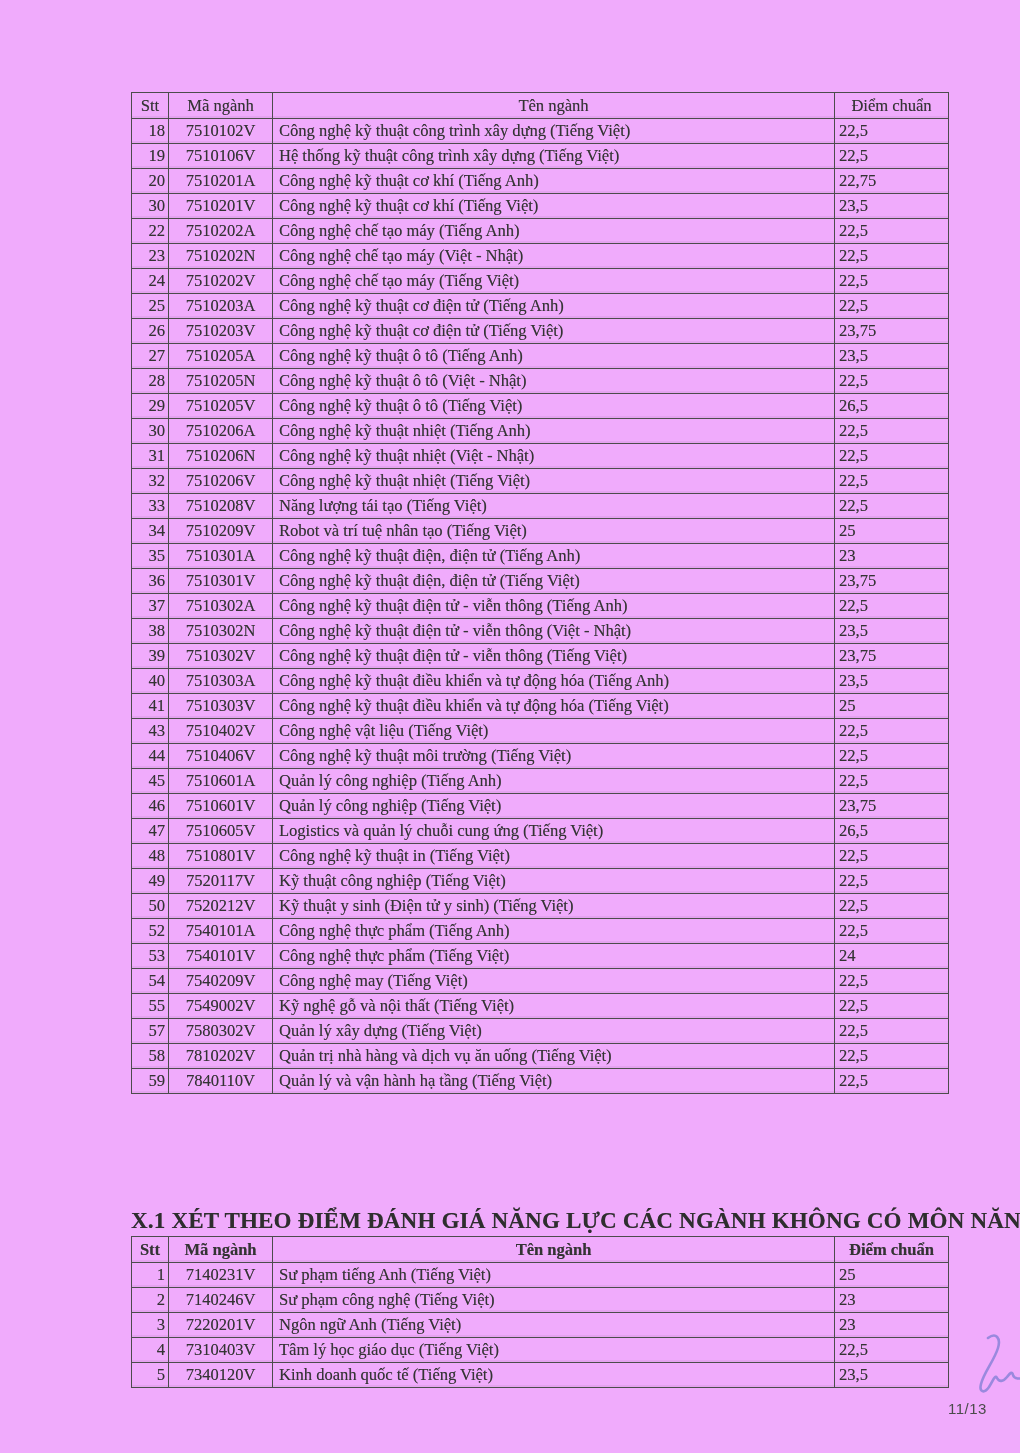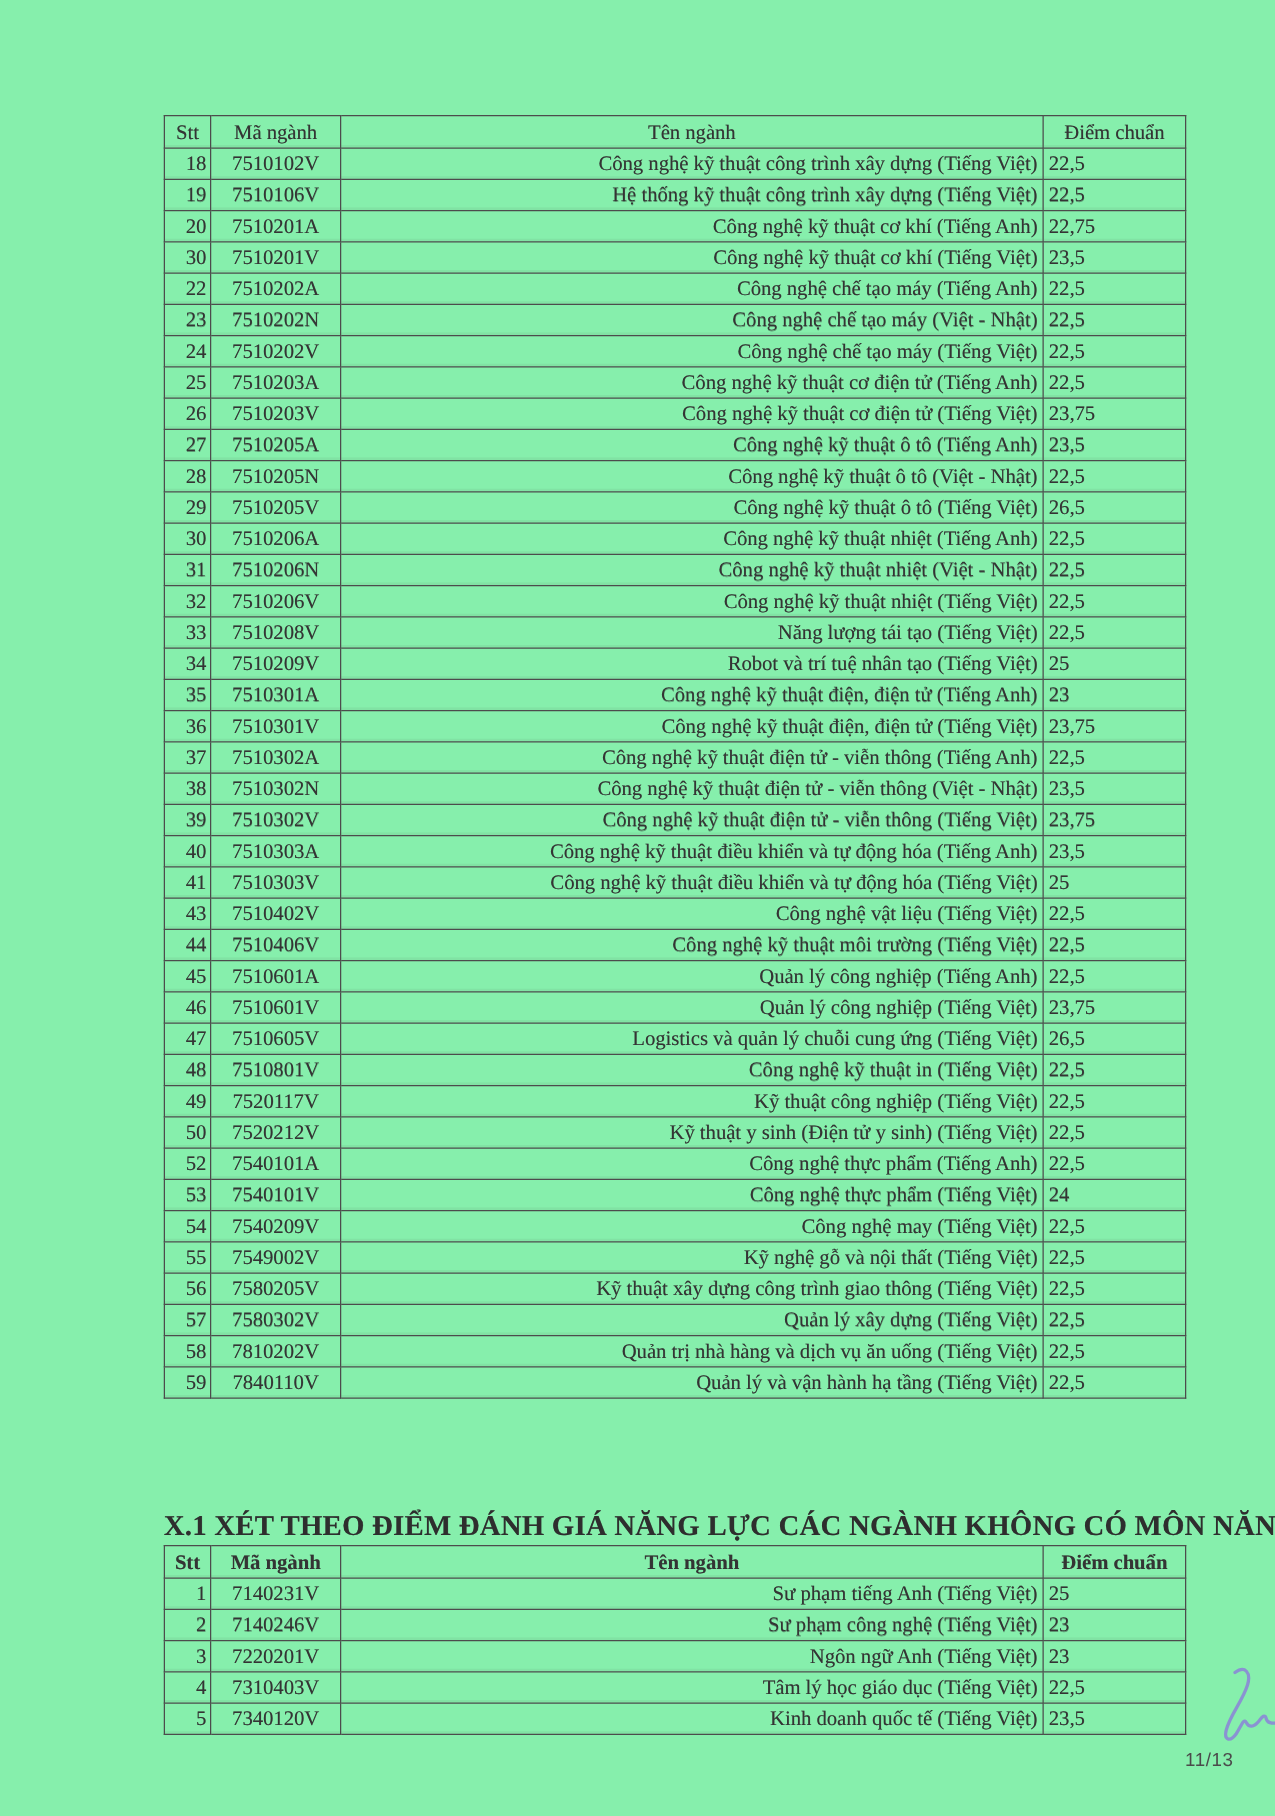--- a/index.html
+++ b/index.html
@@ -1,20 +1,20 @@
 <!DOCTYPE html>
 <html style="--sig-color: #8b82d8;"><head>
 <meta charset="utf-8">
 <style>
   html, body { margin: 0; padding: 0; background: #ffffff; }
   .page {
     position: relative;
     width: 1020px;
     height: 1453px;
-    background: #86efac;
+    background: #f0abfc;
     font-family: "Liberation Serif", "DejaVu Serif", serif;
     color: #333333;
     overflow: hidden;
   }
   table.score-table {
     position: absolute;
     left: 131px;
     width: 817px;
     border-collapse: collapse;
     table-layout: fixed;
@@ -29,21 +29,21 @@
     box-shadow: inset 0 -2px 0 rgba(70,70,70,0.07);
     padding: 1px 4px;
     line-height: 20px;
     overflow: hidden;
   }
   .score-table th { height: 23px; text-align: center; font-weight: normal; }
   table.t2 th { font-weight: bold; }
   .score-table td { height: 22px; }
   td.col-stt  { text-align: right; padding-right: 3px; }
   td.col-code { text-align: center; }
-  td.col-name { text-align: right; padding-left: 6px; white-space: pre-line; }
+  td.col-name { text-align: left; padding-left: 6px; white-space: pre-line; }
   td.col-score{ text-align: left; padding-right: 6px; }
   .section-title {
     position: absolute;
     left: 131px;
     top: 1208px;
     width: 820px;
     font-size: 23px;
     font-weight: bold;
     color: #2e2e2e;
     letter-spacing: 0.2px;
@@ -299,26 +299,20 @@
           <td class="col-name">Công nghệ may (Tiếng Việt)</td>
           <td class="col-score">22,5</td>
         </tr>
         <tr>
           <td class="col-stt">55</td>
           <td class="col-code">7549002V</td>
           <td class="col-name">Kỹ nghệ gỗ và nội thất (Tiếng Việt)</td>
           <td class="col-score">22,5</td>
         </tr>
         <tr>
-          <td class="col-stt">56</td>
-          <td class="col-code">7580205V</td>
-          <td class="col-name">Kỹ thuật xây dựng công trình giao thông (Tiếng Việt)</td>
-          <td class="col-score">22,5</td>
-        </tr>
-        <tr>
           <td class="col-stt">57</td>
           <td class="col-code">7580302V</td>
           <td class="col-name">Quản lý xây dựng (Tiếng Việt)</td>
           <td class="col-score">22,5</td>
         </tr>
         <tr>
           <td class="col-stt">58</td>
           <td class="col-code">7810202V</td>
           <td class="col-name">Quản trị nhà hàng và dịch vụ ăn uống (Tiếng Việt)</td>
           <td class="col-score">22,5</td>

